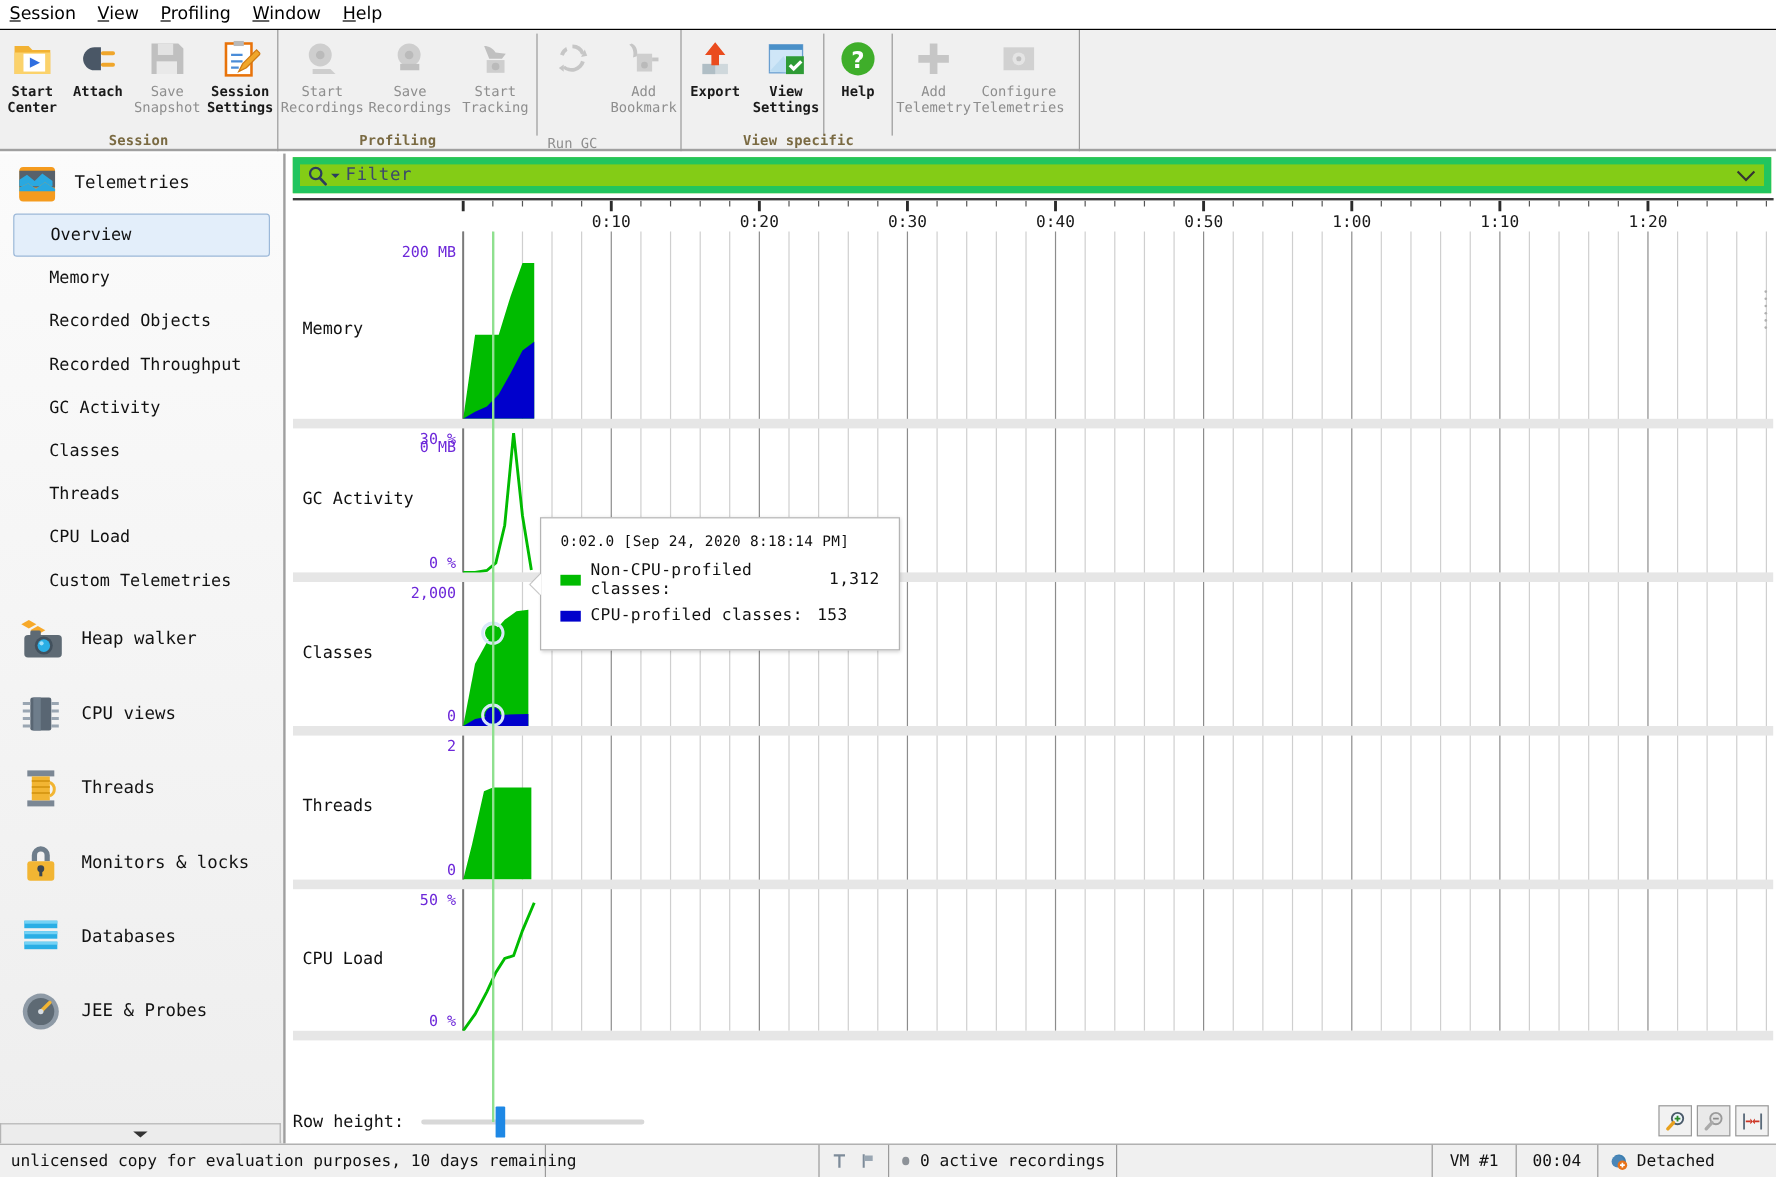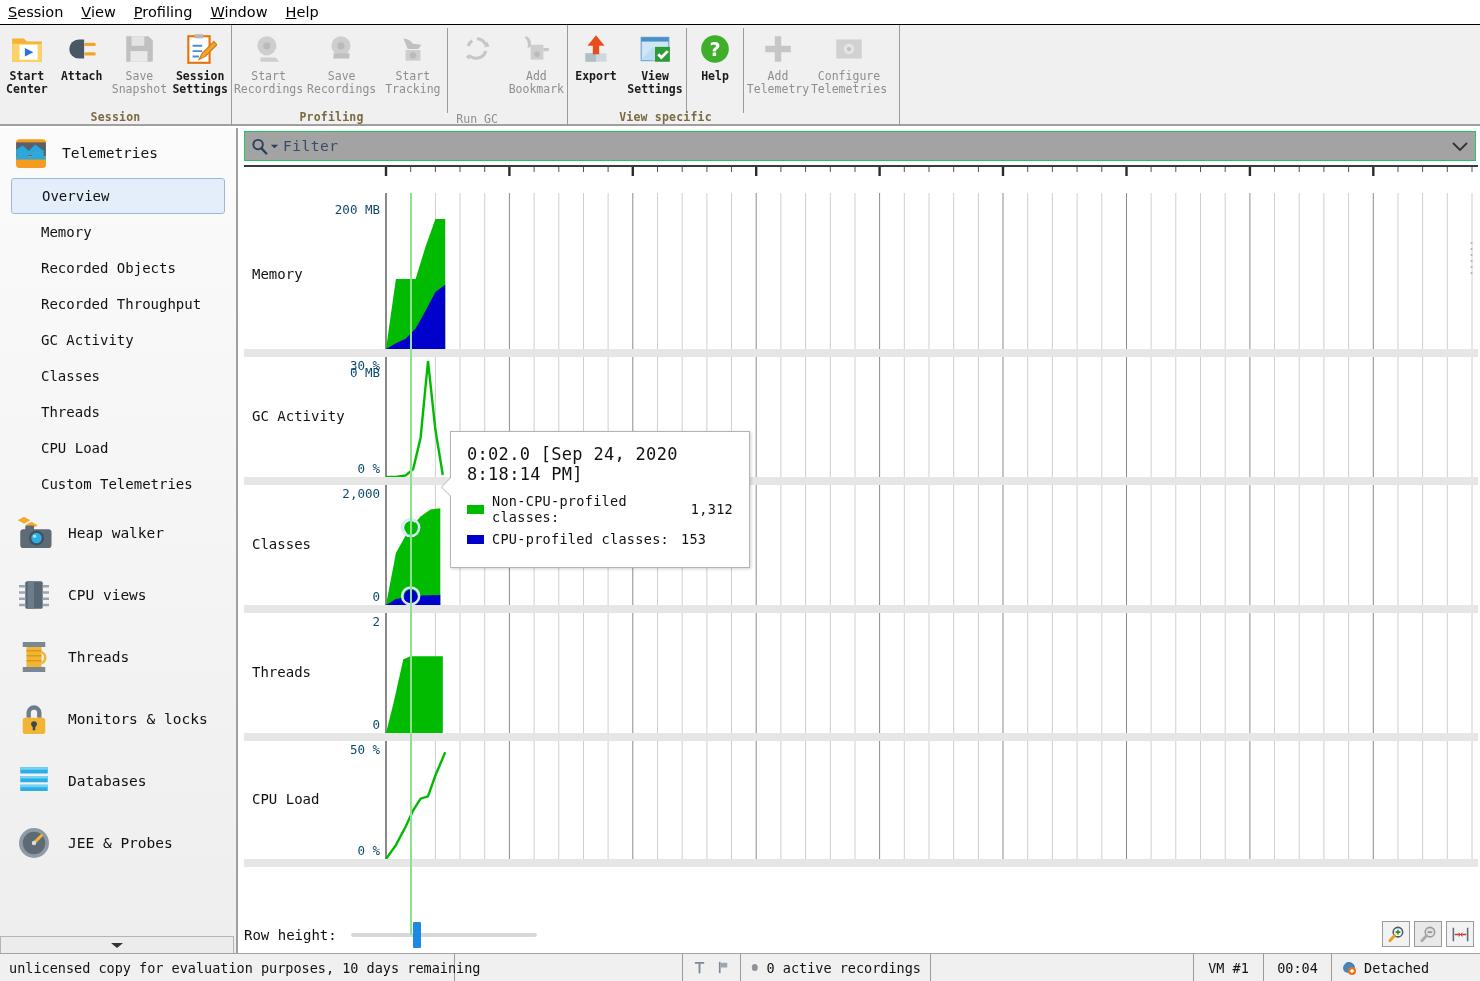--- a/index.html
+++ b/index.html
@@ -95,21 +95,21 @@
     display: flex; align-items: center; justify-content: center; z-index: 3;
   }
 
   
   .main {
     position: absolute; left: 240px; top: 128px;
     width: 1240px; height: 825px; background: #fff;
   }
   .filterbar {
     height: 30px; margin: 3px 4px 2px 4px;
-    border: 1px solid #22c55e; background: #a3a3a3;
+    border: 6px solid #22c55e; background: #84cc16;
     display: flex; align-items: center; padding: 0 6px; justify-content: space-between;
   }
   .filterbar .ph {
     font-size: 14.5px; color: #3b4a6b; margin-left: 4px; letter-spacing: .5px;
   }
   .filterbar .chev { margin-left: auto; }
 
   .chartwrap {
     position: absolute; left: 4px; top: 37px;
     width: 1234px; height: 770px;
@@ -118,31 +118,31 @@
   }
   .timeaxis { position: absolute; left: 0; top: 0; width: 1234px; height: 34px; }
   .tlabel {
     position: absolute; top: 10px; font-size: 13.5px; color: #1a1a1a;
     transform: translateX(-50%); white-space: nowrap;
   }
   .rowlabel {
     position: absolute; font-size: 14px; color: #111; white-space: nowrap;
   }
   .axlabel {
-    position: absolute; font-size: 12.5px; color: #0c4a6e;
+    position: absolute; font-size: 12.5px; color: #6d28d9;
     text-align: right; white-space: nowrap;
   }
 
   
   .tooltip {
     position: absolute; background: #fff;
     border: 1px solid #b4b4b4; box-shadow: 1px 1px 3px rgba(0,0,0,.18);
     padding: 12px 16px 14px 16px; z-index: 40;
   }
-  .tooltip .ttitle { font-size: 17px; color: #111; margin-bottom: 9px; letter-spacing:.3px;}
+  .tooltip .ttitle { font-size: 12px; color: #111; margin-bottom: 9px; letter-spacing:.3px;}
   .tooltip .trow {
     display: flex; align-items: center; gap: 8px;
     font-size: 13.5px; color: #111; margin-bottom: 6px; letter-spacing:.3px;
   }
   .tooltip .sw { width: 17px; height: 9px; flex: 0 0 17px; }
   .ttarrow {
     position: absolute; left: -9px; top: 46px; width: 0; height: 0;
     border-top: 9px solid transparent; border-bottom: 9px solid transparent;
     border-right: 9px solid #fff;
     filter: drop-shadow(-1px 0 0 #b4b4b4);
@@ -578,20 +578,30 @@
           <line x1="1228.0" x2="1228.0" y1="26" y2="692" stroke="#cfcfcf" stroke-width="1"></line>
           <line x1="1228.0" x2="1228.0" y1="0" y2="5" stroke="#555" stroke-width="1"></line>
           <line x1="142" x2="142" y1="26" y2="692" stroke="#7a7a7a" stroke-width="1.6"></line>
           <rect x="0" y="182" width="1234" height="8" fill="#e6e6e6"></rect>
           <rect x="0" y="310" width="1234" height="8" fill="#e6e6e6"></rect>
           <rect x="0" y="438" width="1234" height="8" fill="#e6e6e6"></rect>
           <rect x="0" y="566" width="1234" height="8" fill="#e6e6e6"></rect>
           <rect x="0" y="692" width="1234" height="8" fill="#e6e6e6"></rect>
         </svg>
 
+      <div class="timeaxis" id="timeaxis">
+          <div class="tlabel" style="left: 265.409px;">0:10</div>
+          <div class="tlabel" style="left: 388.818px;">0:20</div>
+          <div class="tlabel" style="left: 512.227px;">0:30</div>
+          <div class="tlabel" style="left: 635.636px;">0:40</div>
+          <div class="tlabel" style="left: 759.045px;">0:50</div>
+          <div class="tlabel" style="left: 882.455px;">1:00</div>
+          <div class="tlabel" style="left: 1005.86px;">1:10</div>
+          <div class="tlabel" style="left: 1129.27px;">1:20</div>
+        </div>
 
       <div id="rows">
           <div class="rowlabel" style="left: 8px; top: 99px;">Memory</div>
           <div class="axlabel" style="right: 1098px; top: 35px;">200 MB</div>
           <div class="axlabel" style="right: 1098px; top: 166px; margin-top: 32px;">0 MB</div>
           <svg width="1234" height="148" style="position: absolute; left: 0px; top: 34px;">
             <path d="M142,148 L142.0,148.0 L151.9,77.9 L161.7,77.9 L171.6,77.9 L181.5,45.8 L191.4,18.1 L201.2,18.1 L201.2,148 Z" fill="#00bb00"></path>
             <path d="M142,148 L142.0,148.0 L151.9,142.2 L161.7,137.8 L171.6,127.6 L181.5,110.0 L191.4,91.1 L201.2,83.8 L201.2,148 Z" fill="#0000cc"></path>
           </svg>
           <div class="rowlabel" style="left: 8px; top: 241px;">GC Activity</div>

